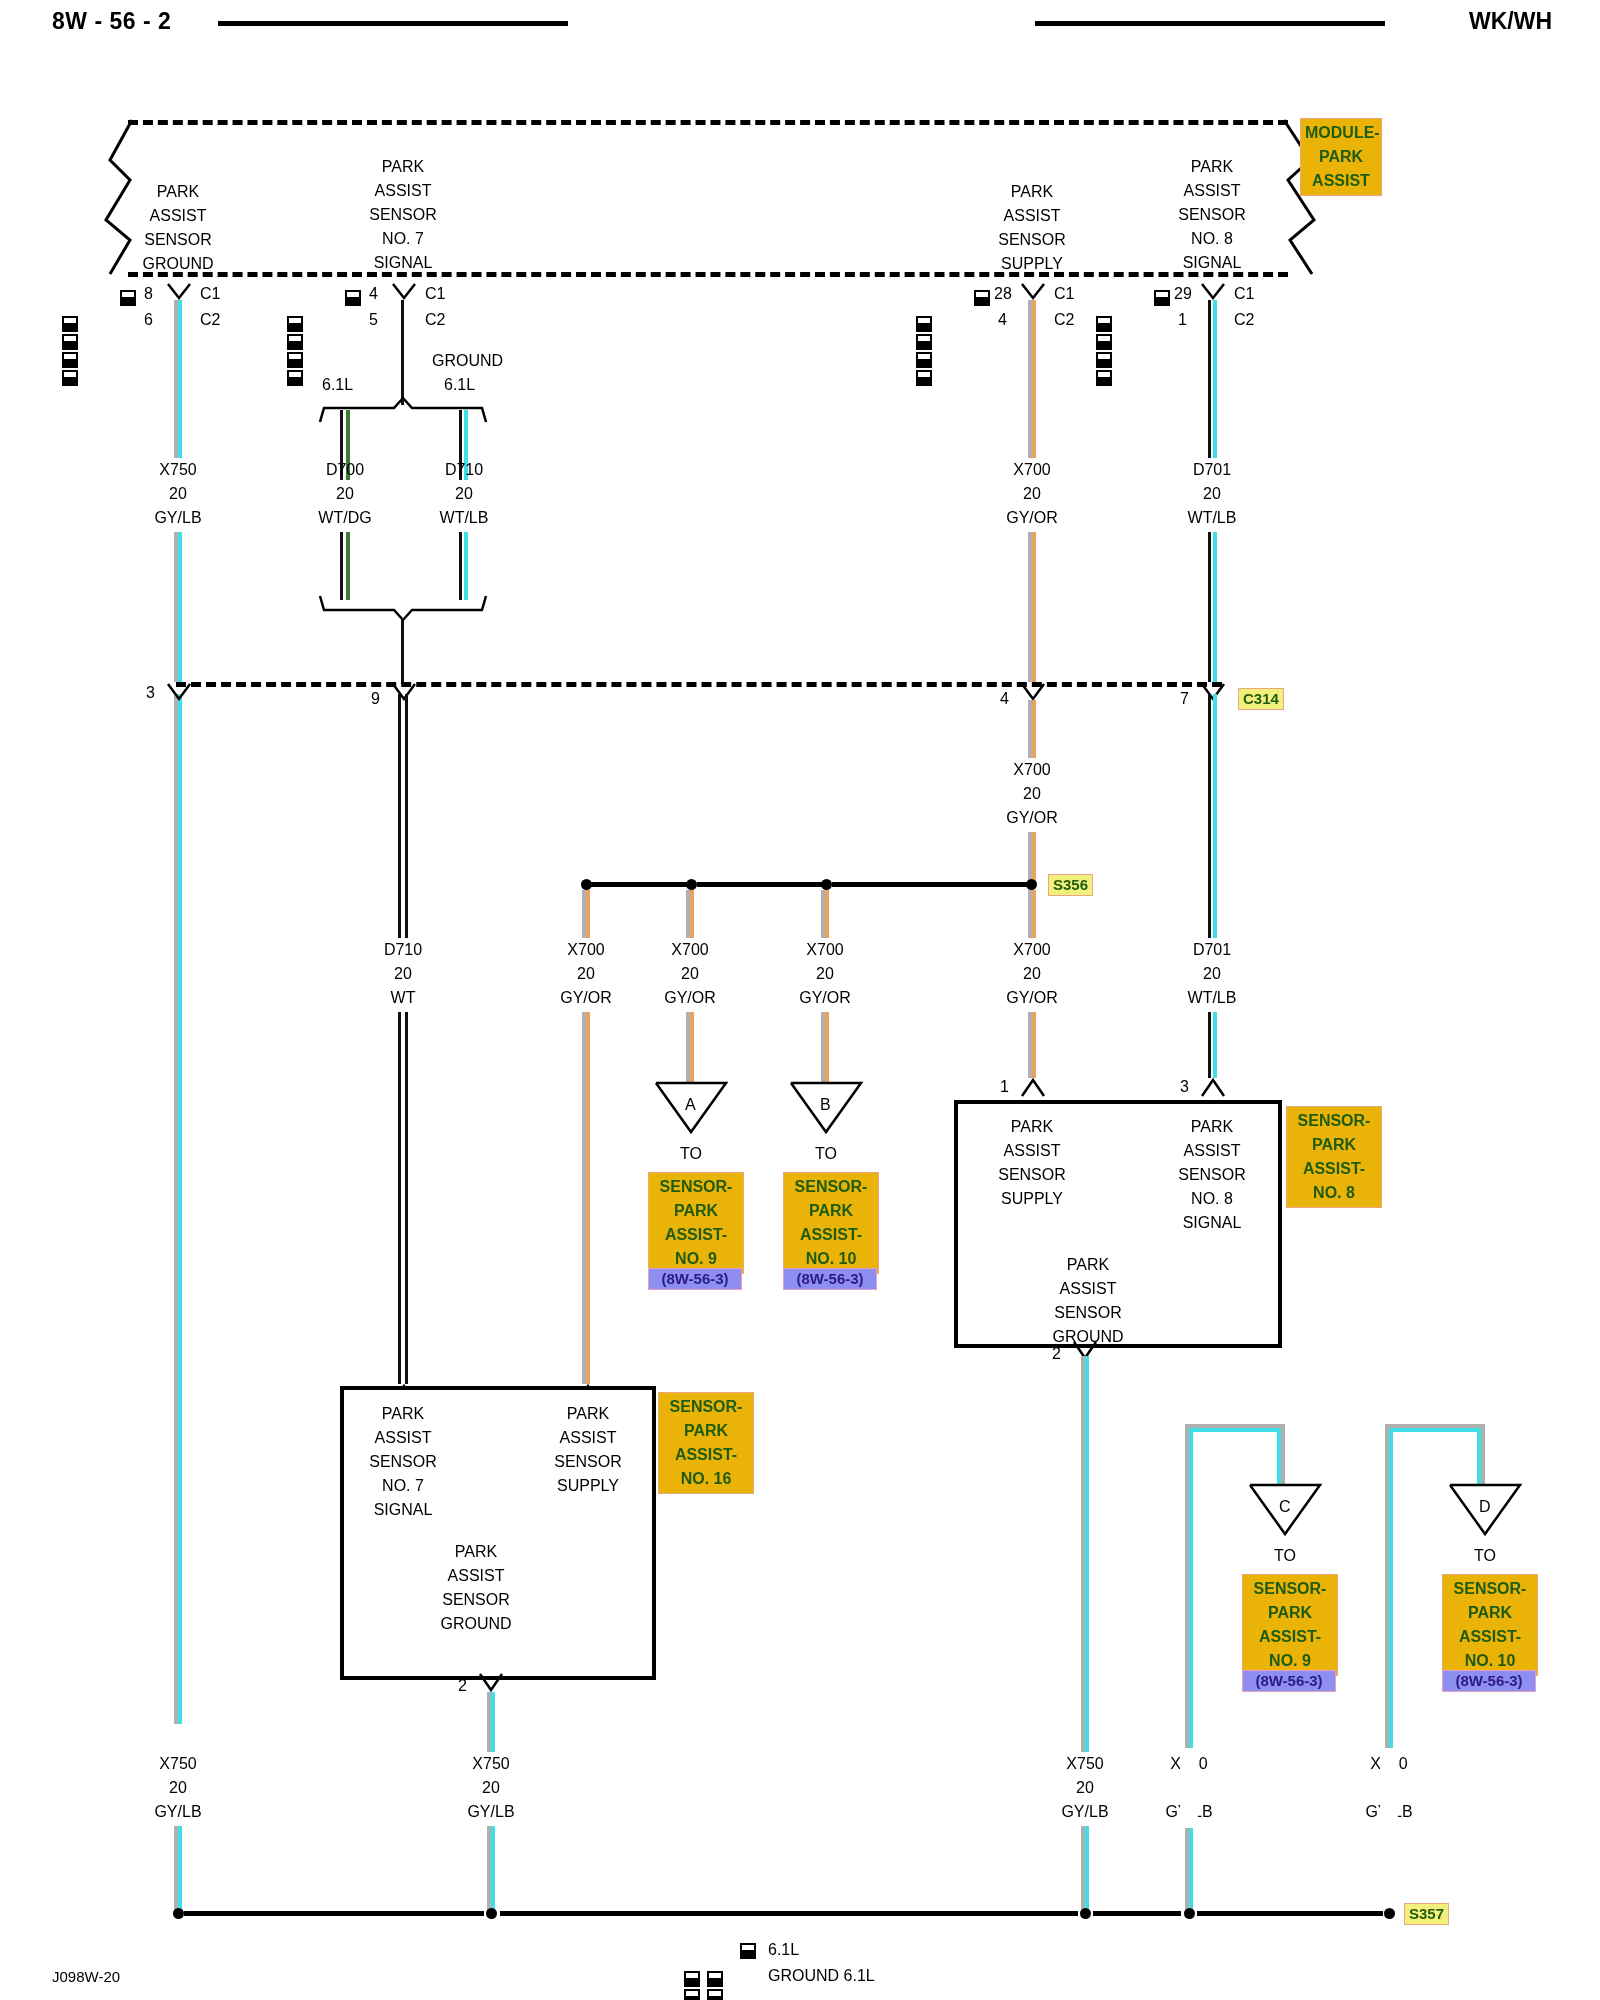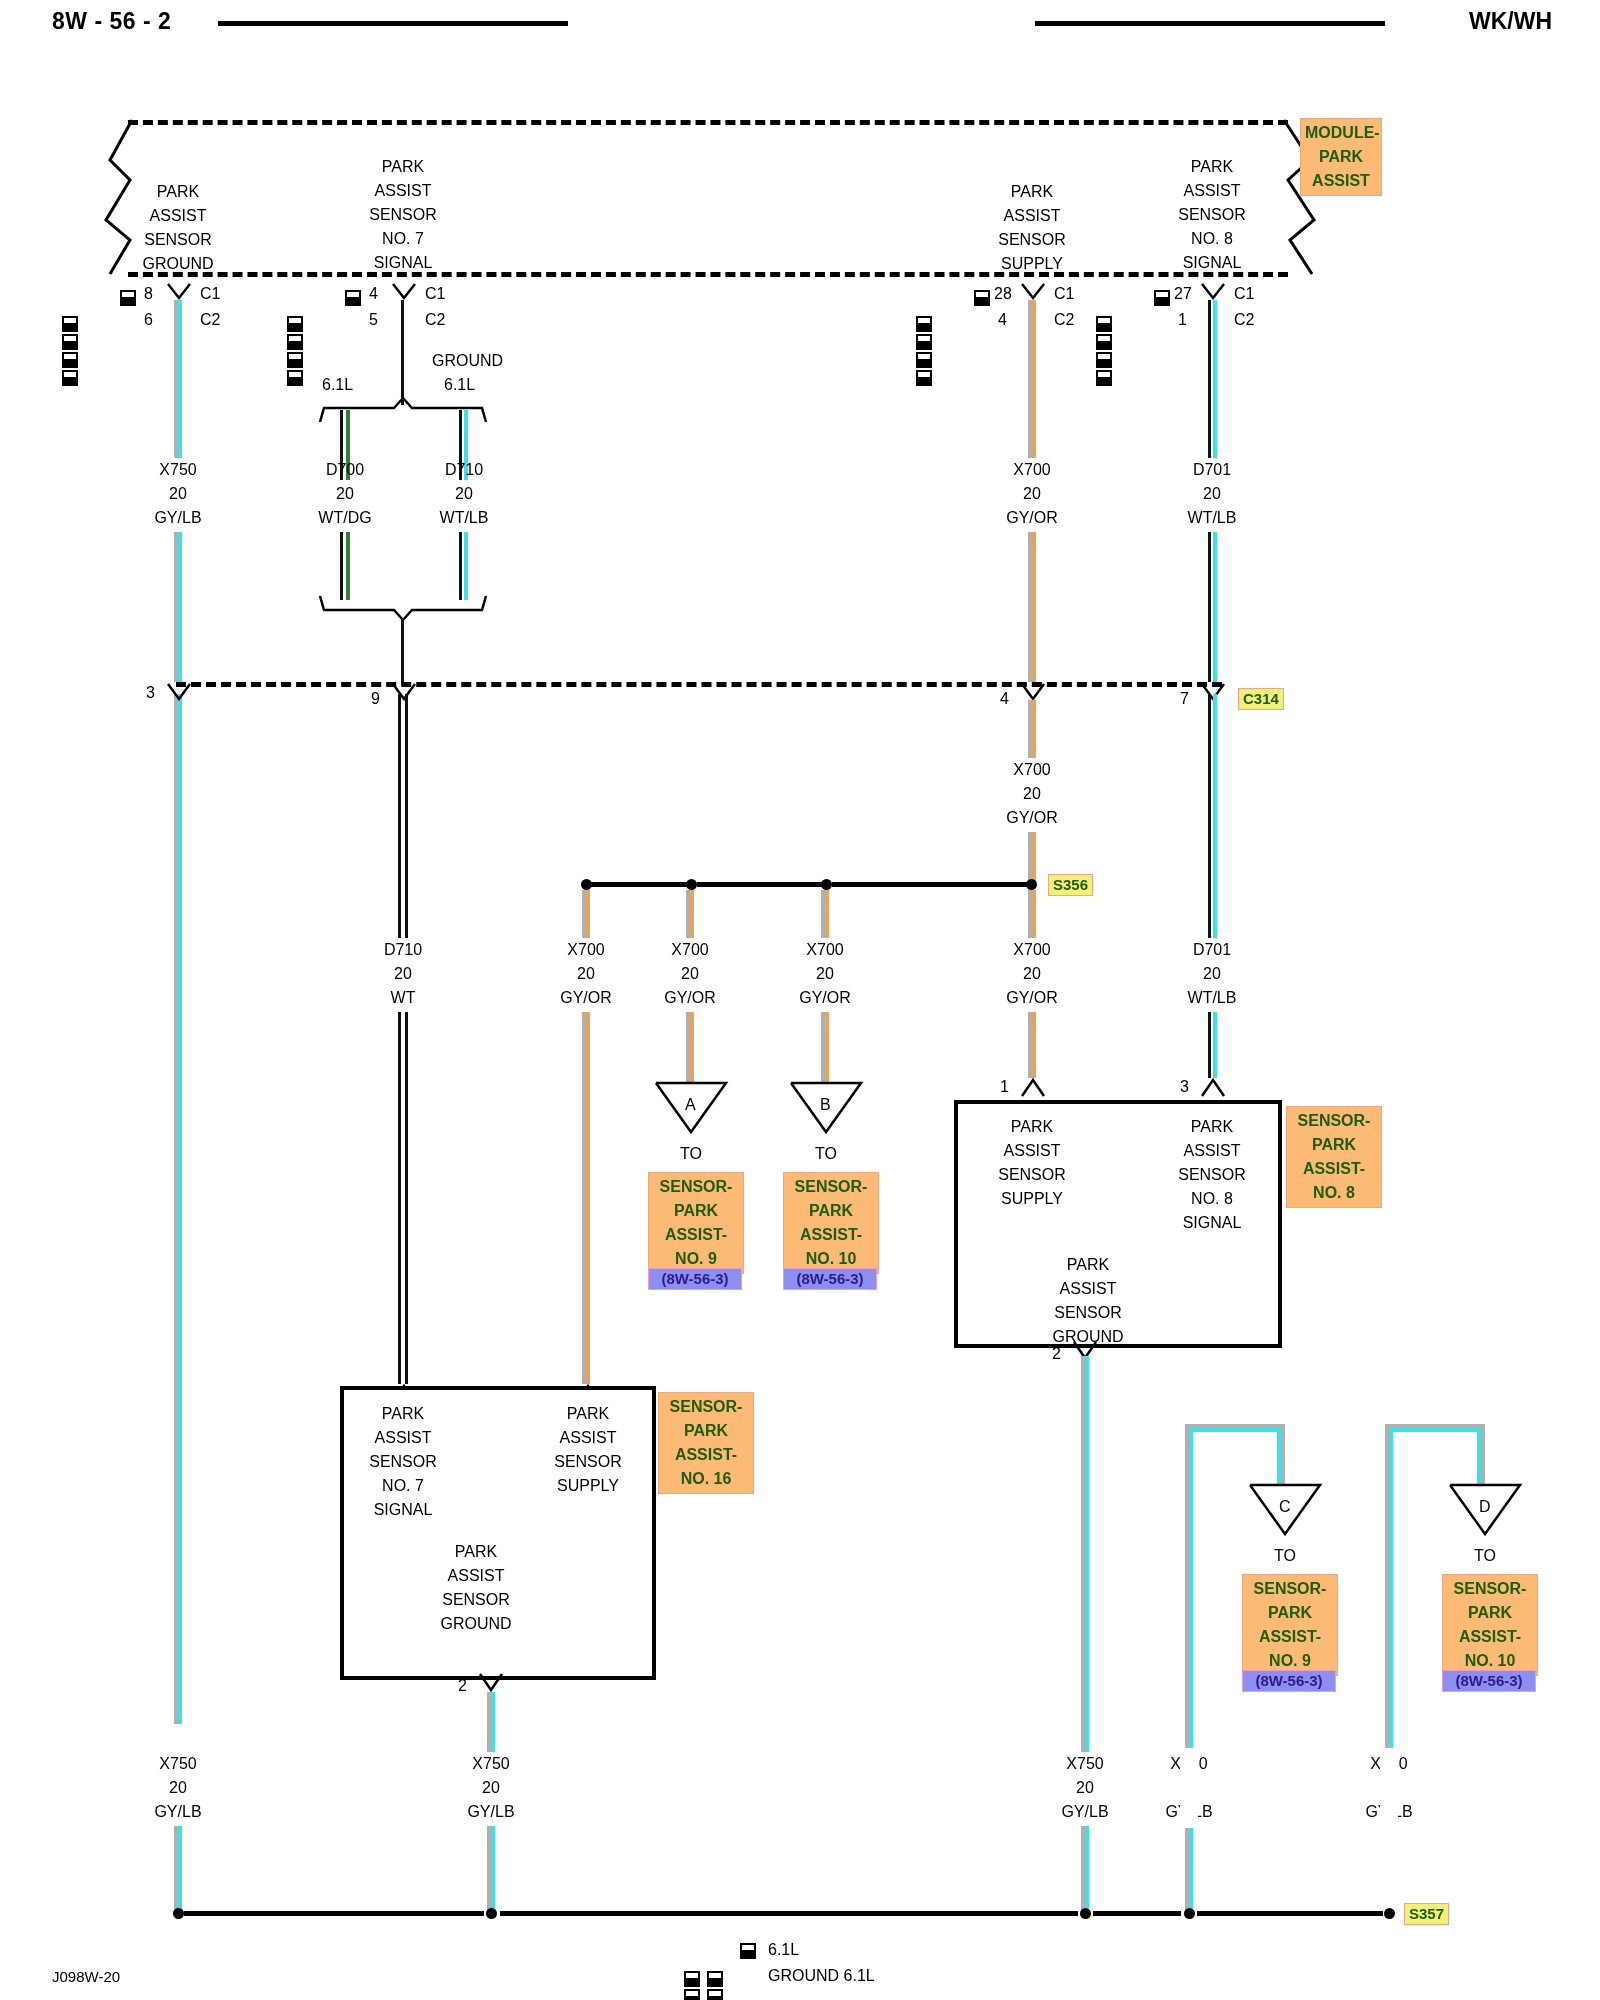--- a/index.html
+++ b/index.html
@@ -15,21 +15,21 @@
   #hdr-sub{position:absolute;left:0;top:45px;width:1600px;text-align:center;font-size:23px;font-weight:bold;}
   #hdr-rule-right{position:absolute;left:1035px;top:21px;width:350px;height:5px;background:#000;}
   #model{position:absolute;right:48px;top:8px;font-size:23px;font-weight:bold;}
   
   #foot-left{position:absolute;left:52px;top:1968px;font-size:15px;}
   #foot-right{position:absolute;right:48px;top:1968px;font-size:15px;margin-top:30px;}
   
   .lbl{font-size:16px;line-height:24px;white-space:nowrap;}
   .pin{font-size:16px;}
   
-  .tag-green{background:#fdba74;border:1.5px solid #e8a882;color:#1f5c10;
+  .tag-green{background:#eab308;border:1.5px solid #e8a882;color:#1f5c10;
              font-weight:bold;font-size:16px;line-height:24px;padding:2px 4px;}
   .tag-yellow{background:#f2f07a;border:1.5px solid #e8a882;color:#1f5c10;
              font-weight:bold;font-size:15px;line-height:18px;padding:1px 4px;text-align:center;}
   .tag-purple{background:#8e8ef0;border:1.5px solid #e8a0c8;color:#2b1a8a;
              font-weight:bold;font-size:15px;line-height:18px;padding:1px 3px;}
   
   .w{position:absolute;}
   .w-cyan{background:#3fe0e8;}
   .w-gray{background:#b0b0b0;}
   .w-orange{background:#e8a45c;}
@@ -143,21 +143,21 @@
     <span class="csq"></span>
     <span class="csq"></span>
     <span class="csq"></span>
   </div>
   <div class="abs pin" style="left:66px;top:23px;">4</div>
   <div class="abs pin b" style="left:122px;top:23px;">C2</div>
 </div>
 
 <div class="abs" style="left:1112px;top:288px;">
   <div style="position:absolute;left:42px;top:0px;"><span class="csq"></span></div>
-  <div class="abs pin" style="left:62px;top:-3px;">27</div>
+  <div class="abs pin" style="left:62px;top:-3px;">29</div>
   <div class="abs pin b" style="left:122px;top:-3px;">C1</div>
   <div style="position:absolute;left:-16px;top:26px;">
     <span class="csq"></span>
     <span class="csq"></span>
     <span class="csq"></span>
     <span class="csq"></span>
   </div>
   <div class="abs pin" style="left:66px;top:23px;">1</div>
   <div class="abs pin b" style="left:122px;top:23px;">C2</div>
 </div>

